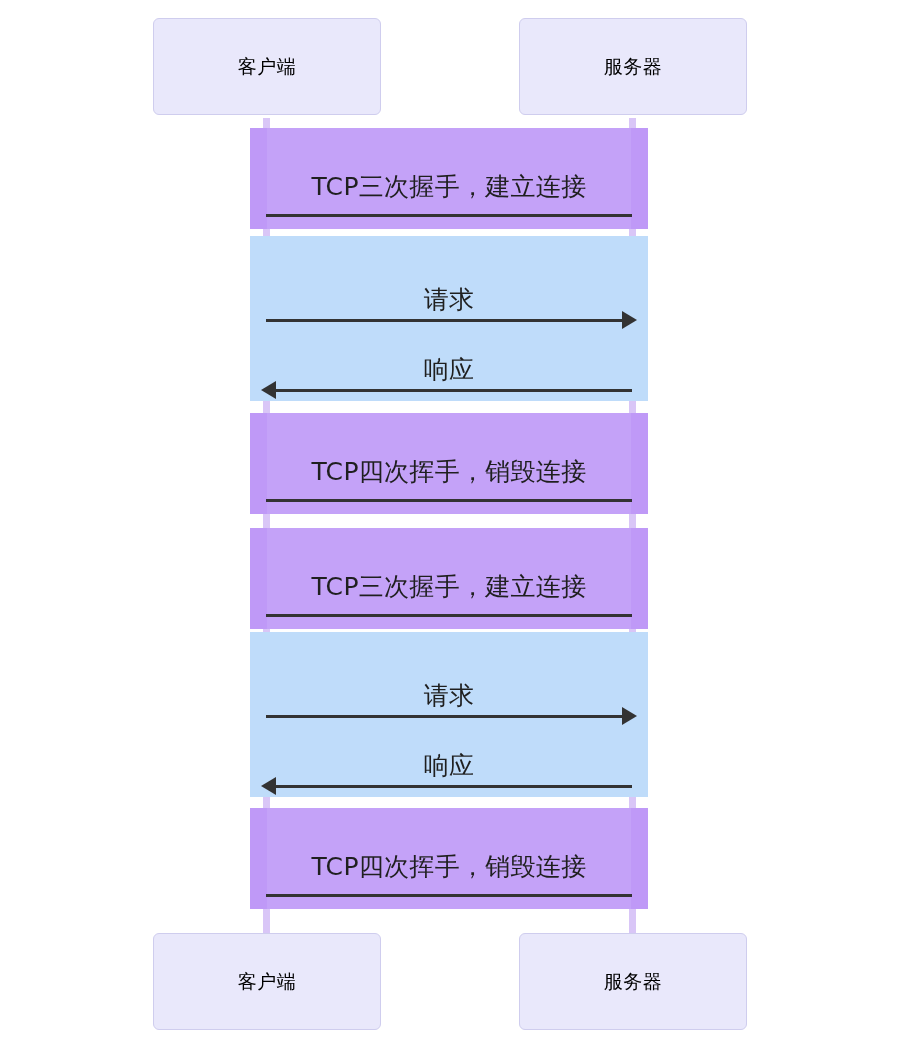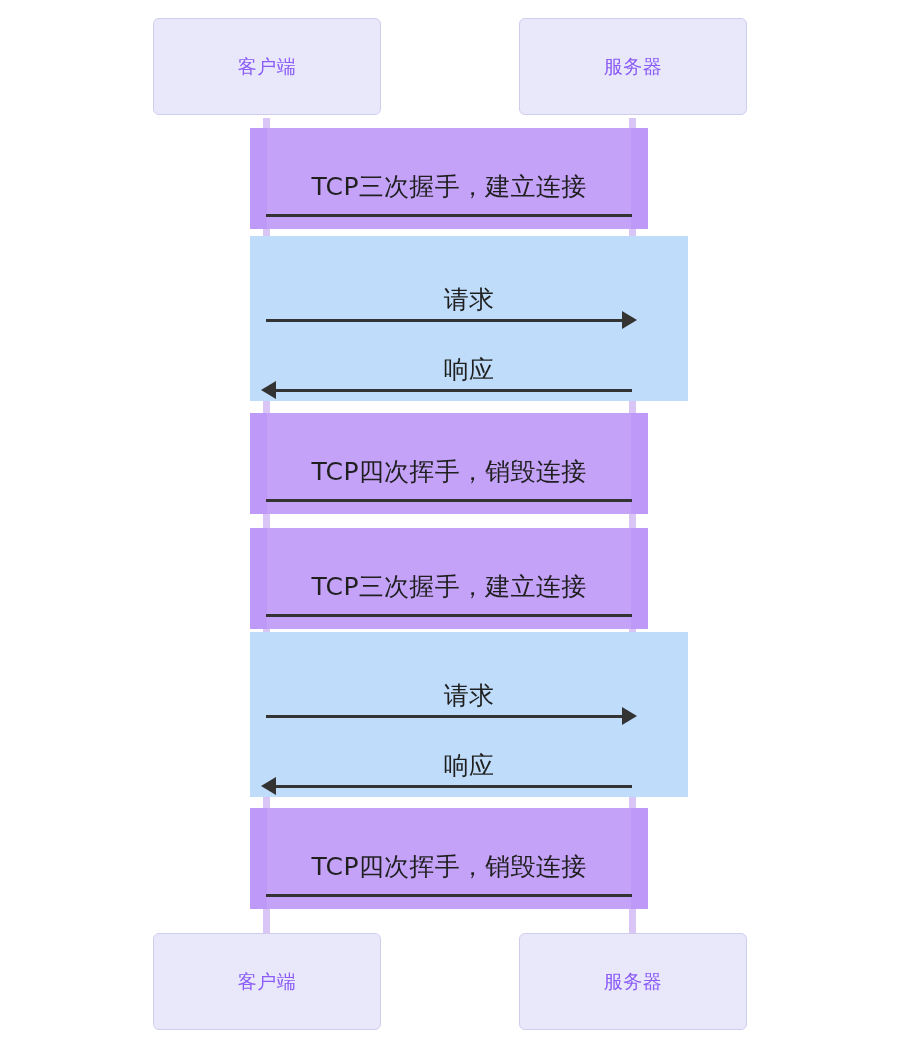--- a/index.html
+++ b/index.html
@@ -36,32 +36,32 @@
     background: #e9e8fb;
     border: 1px solid #cfcdee;
     border-radius: 6px;
     display: flex;
     align-items: center;
     justify-content: center;
     z-index: 5;
   }
   .actor-label {
     font-size: 19px;
-    color: #8b5cf6;
+    color: #000000;
     letter-spacing: 0.5px;
     font-family: "DejaVu Sans", "Liberation Sans", sans-serif;
   }
 
   
   .band {
     position: absolute;
     z-index: 2;
   }
   .band-purple { background: #bf99f7; }
-  .band-blue   { background: #bfdcfa; padding-left: 40px; }
+  .band-blue   { background: #bfdcfa; }
 
   
   .band-inner {
     position: absolute;
     top: 0;
     bottom: 0;
     background: #c4a2f8;
     z-index: 0;
   }
 

